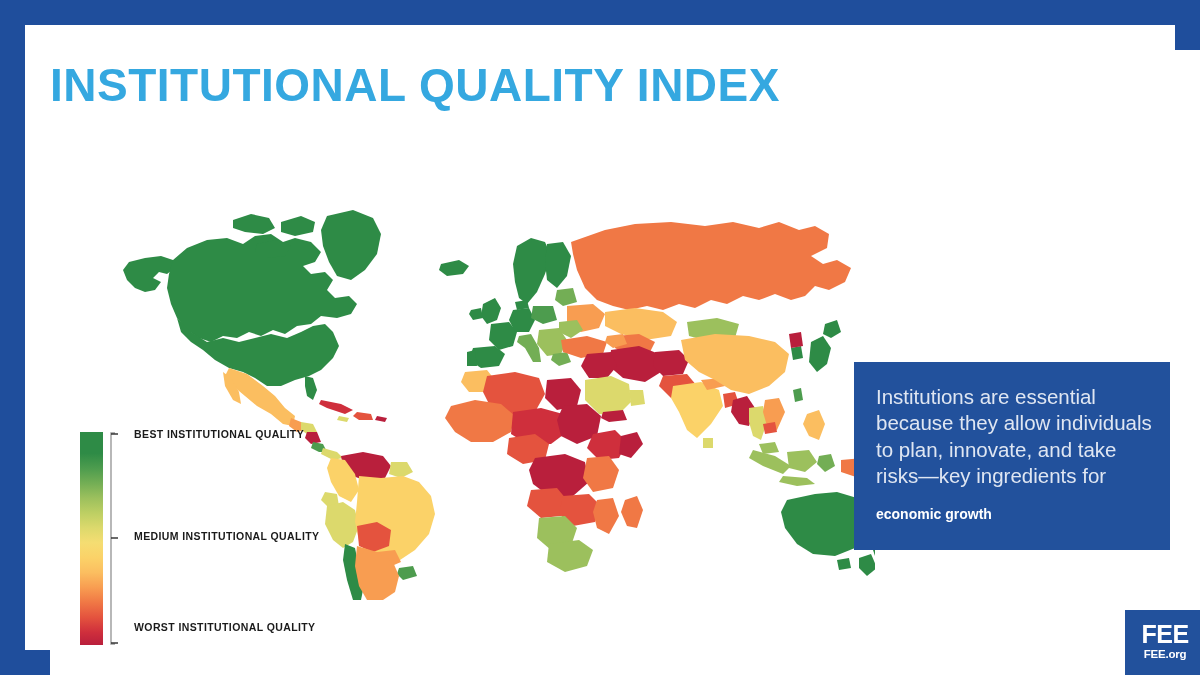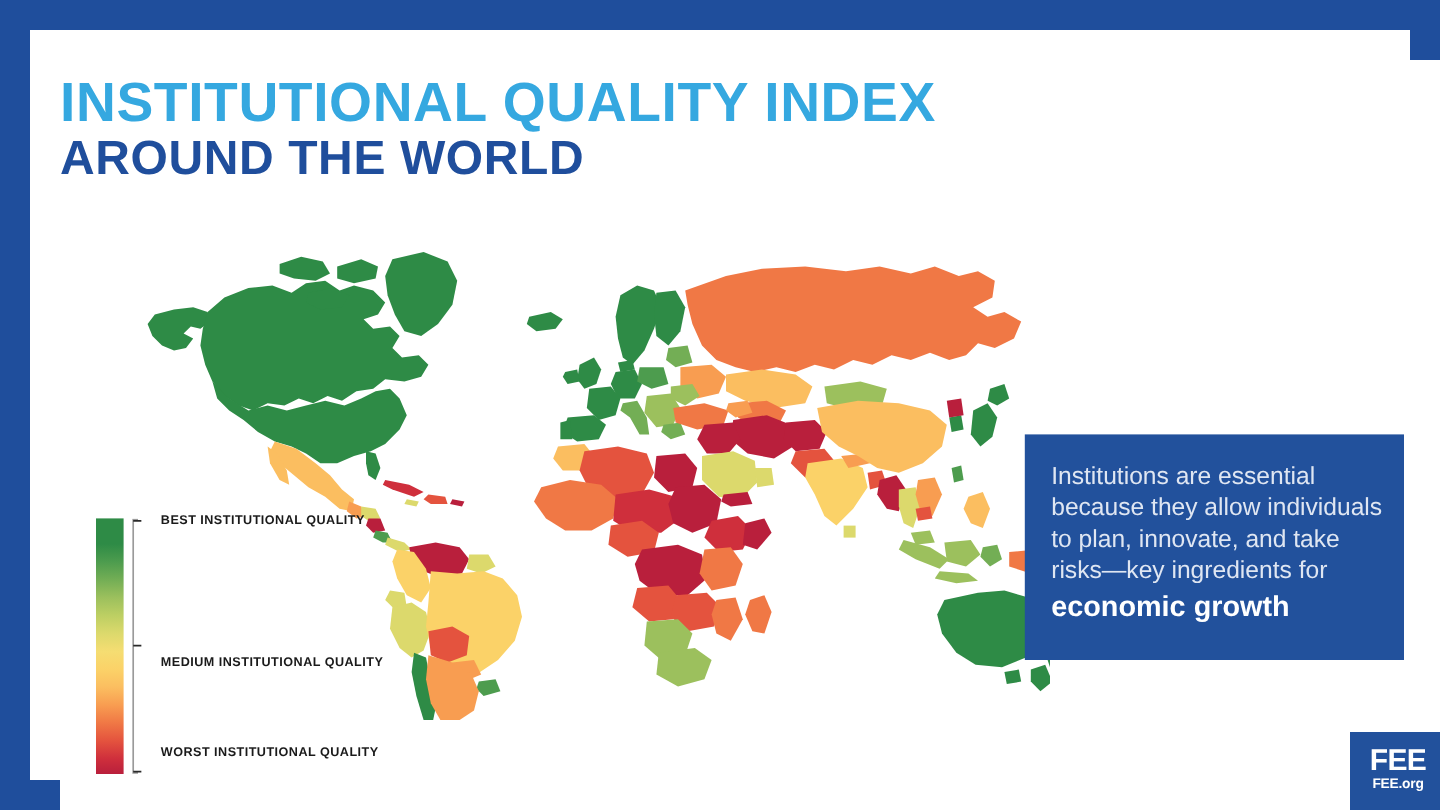--- a/index.html
+++ b/index.html
@@ -50,32 +50,32 @@
       #cf2f3c 94%,
       #b91f3c 100%);
   }
   #legend-bracket{position:absolute;left:29px;top:0px;width:9px;height:213px;}
   .tick-label{
     position:absolute;left:42px;
     font-size:10.5px;font-weight:bold;letter-spacing:0.4px;
     color:#1a1a1a;line-height:1.25;white-space:nowrap;padding-left:12px;
   }
   #tick-best{top:-4px;}
-  #tick-medium{top:98px;margin-top:16px;}
+  #tick-medium{top:98px;}
   #tick-worst{top:189px;}
 
   
   #callout{
     position:absolute;left:804px;top:312px;width:316px;height:188px;
     background:#22519c;box-sizing:border-box;padding:22px 9px 18px 22px;
   }
   #callout-text{
     font-size:20.5px;line-height:1.29;color:#dfe6f2;font-weight:normal;
   }
-  #callout-strong{display:block;color:#ffffff;font-weight:bold;font-size:24px;margin-top:1px;}
+  #callout-strong{display:block;color:#ffffff;font-weight:bold;font-size:14px;margin-top:15px;}
 
   
   #logo{
     position:absolute;left:1075px;top:560px;width:80px;height:65px;
     background:#22519c;
   }
   #logo-mark{
     position:absolute;left:0;top:12px;width:80px;text-align:center;
     color:#ffffff;font-weight:bold;font-size:25px;letter-spacing:-0.5px;line-height:1;
   }
@@ -85,21 +85,20 @@
   }
 </style>
 </head>
 <body>
 
 <div id="frame">
   <div id="canvas">
 
     <div id="title-block">
       <div id="title-line1">INSTITUTIONAL QUALITY INDEX</div>
-      <div id="title-line2">AROUND THE WORLD</div>
     </div>
 
     <div id="map-wrap">
       <svg id="map-svg" viewBox="0 0 760 400" preserveAspectRatio="xMidYMid meet">
         <g>
 
           <path fill="#2e8b46" d="M8 70 L14 62 L30 58 L46 56 L58 60 L60 68 L52 74 L44 72 L38 78 L46 82 L40 90 L30 92 L20 88 L12 80 Z"></path>
 
           <path fill="#2e8b46" d="M58 60 L72 48 L92 40 L112 38 L128 44 L140 36 L156 34 L168 42 L180 38 L196 42 L206 52 L200 62 L188 66 L196 74 L210 72 L218 80 L212 90 L220 98 L234 96 L242 104 L236 114 L222 118 L206 116 L196 124 L182 126 L170 134 L158 130 L146 136 L134 132 L122 138 L108 136 L96 142 L84 138 L72 130 L62 118 L56 104 L52 88 L54 74 Z"></path>
 

